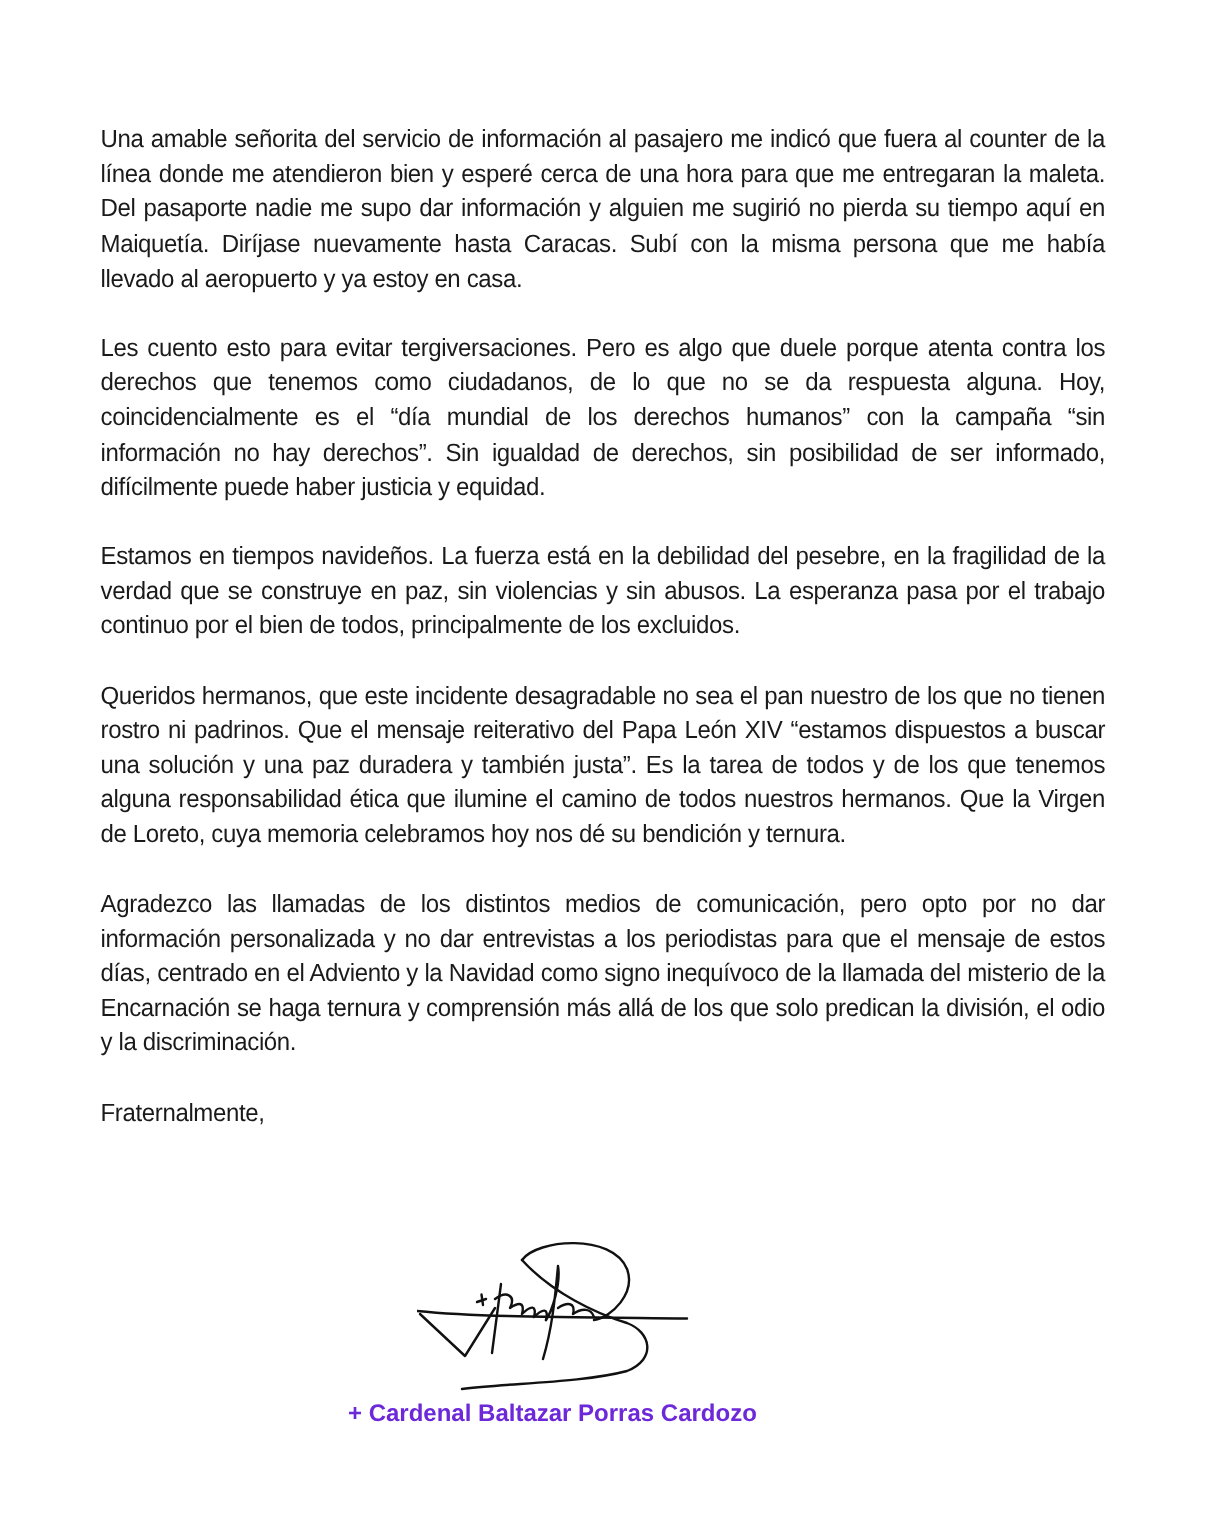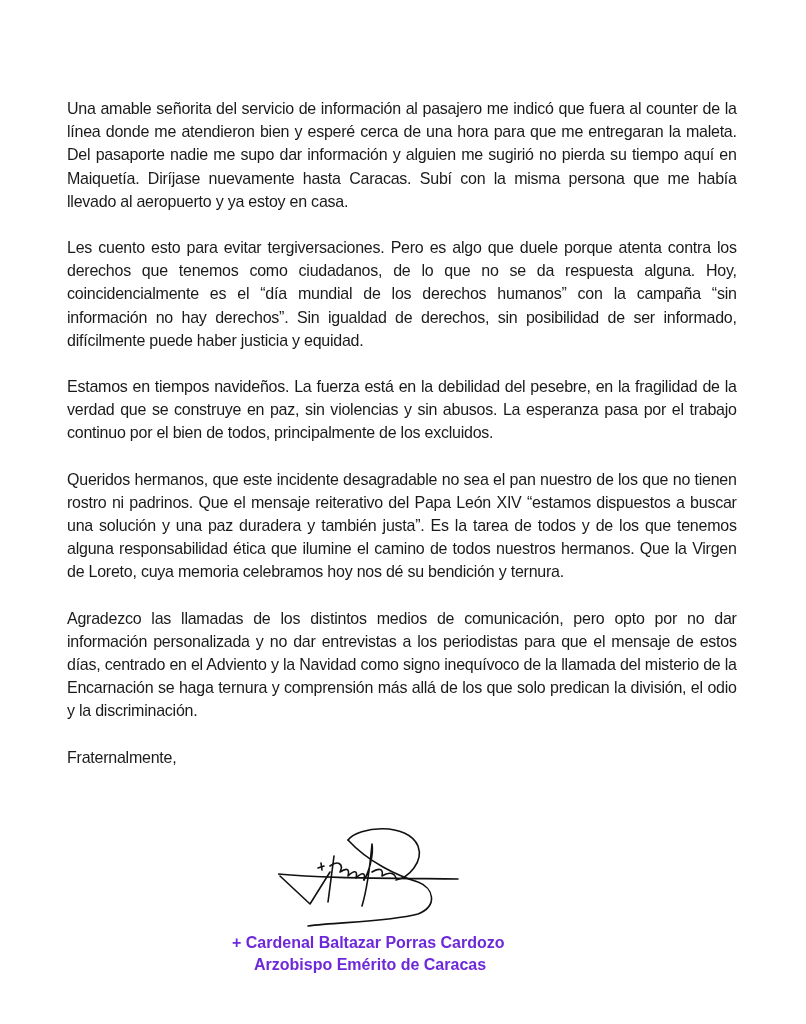--- a/index.html
+++ b/index.html
@@ -13,21 +13,20 @@
       position: relative;
       overflow: hidden;
       color: #1a1a1a;
       font-family: "Liberation Sans", sans-serif;
     }
     .page {
       position: absolute;
       left: 67px;
       top: 81px;
       width: 670px;
-      margin-top: 16px;
     }
     .para {
       margin: 0 0 23px 0;
       font-size: 16.6px;
       line-height: 23.2px;
       text-align: justify;
       letter-spacing: -0.25px;
       word-spacing: 0px;
       transform: scaleX(0.965);
       transform-origin: left top;
@@ -88,14 +87,13 @@
     <path d="M86 54 C 90 48, 96 30, 94 18 C 92 40, 90 60, 84 80"></path>
     <path d="M94 46 C 100 42, 106 42, 104 50 C 110 46, 116 46, 118 52"></path>
 
     <path d="M70 14 C 80 0, 130 -4, 140 20 C 146 36, 130 52, 118 54"></path>
     <path d="M70 14 C 90 36, 120 50, 140 56 C 156 62, 160 80, 140 88 C 110 96, 60 96, 30 100"></path>
   </g>
 </svg>
 
 <div class="signer">
   <span class="signer-name">+ Cardenal Baltazar Porras Cardozo</span>
-  <span class="signer-title">Arzobispo Emérito de Caracas</span>
 </div>
 
 </body></html>

